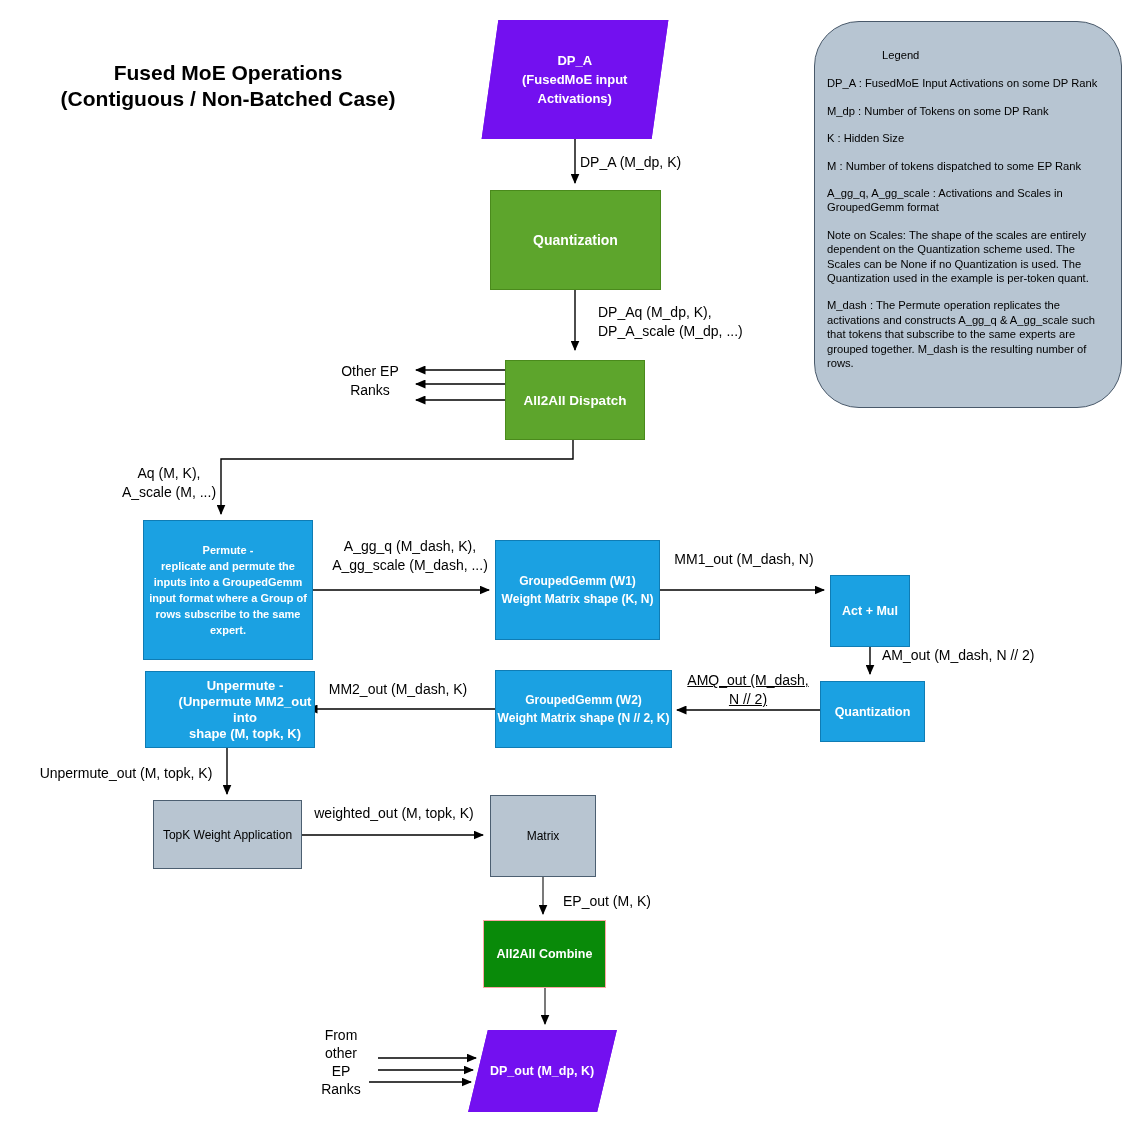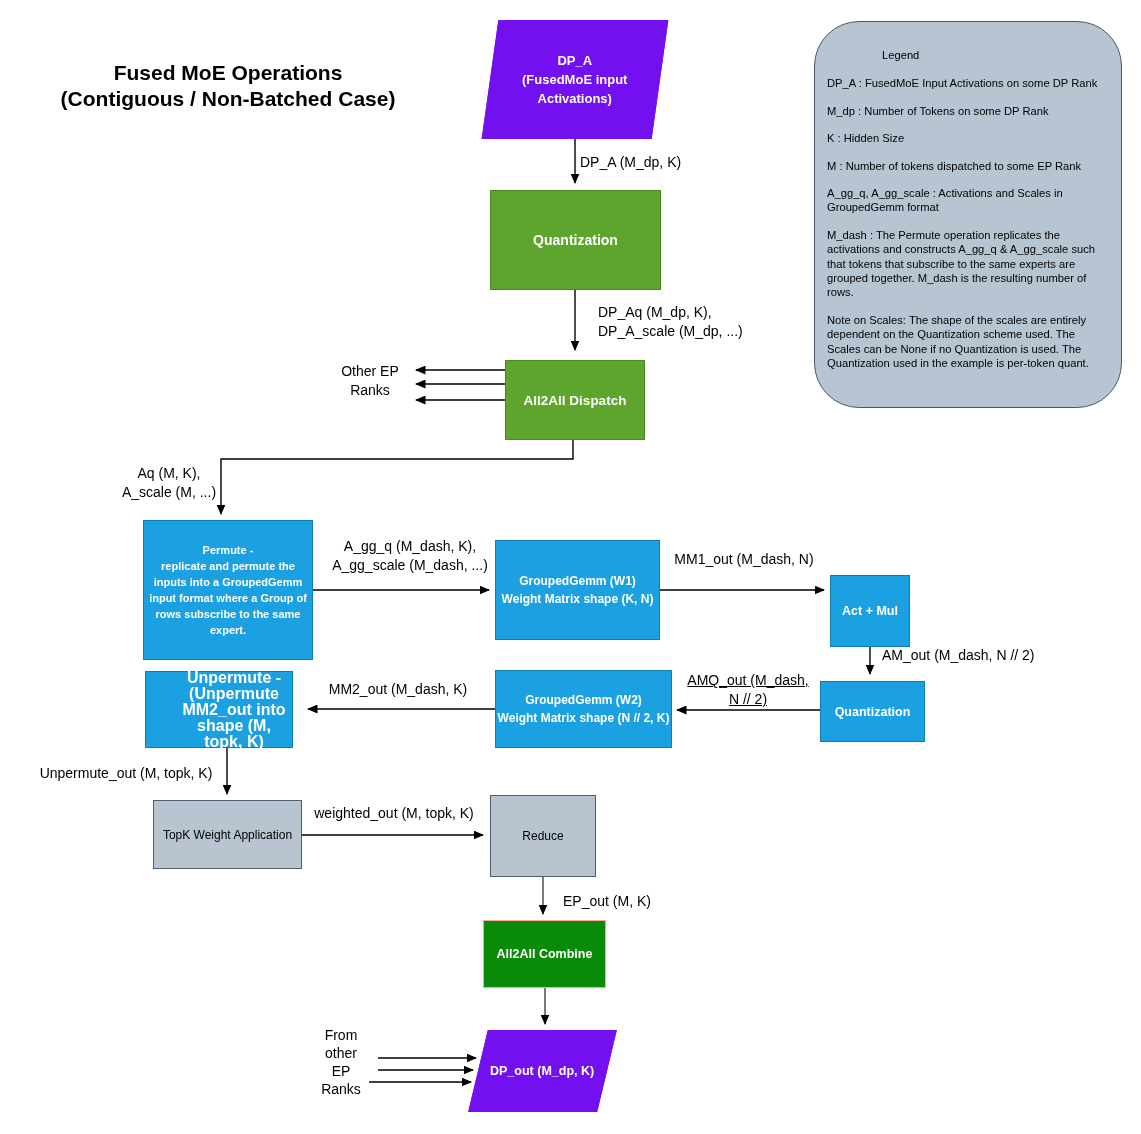--- a/index.html
+++ b/index.html
@@ -91,27 +91,27 @@
   <div class="node blue" style="left:495px;top:540px;width:165px;height:100px;font-size:12px;line-height:18px;">GroupedGemm (W1)
 Weight Matrix shape (K, N)</div>
 
   <div class="node blue" style="left:830px;top:555px;width:80px;height:72px;font-size:12.5px;margin-top:20px;">Act + Mul</div>
 
   <div class="node blue" style="left:820px;top:681px;width:105px;height:61px;font-size:12.5px;">Quantization</div>
 
   <div class="node blue" style="left:495px;top:670px;width:177px;height:78px;font-size:12px;line-height:18px;">GroupedGemm (W2)
 Weight Matrix shape (N // 2, K)</div>
 
-  <div class="node blue" style="left:145px;top:671px;width:148px;height:77px;font-size:16px;line-height:16px;padding-left:30px;">Unpermute -
+  <div class="node blue" style="left:145px;top:671px;width:170px;height:77px;font-size:13px;line-height:16px;padding-left:30px;">Unpermute -
 (Unpermute MM2_out into
 shape (M, topk, K)</div>
 
   <div class="node gray" style="left:153px;top:800px;width:149px;height:69px;font-size:12px;">TopK Weight Application</div>
 
-  <div class="node gray" style="left:490px;top:795px;width:106px;height:82px;font-size:12px;">Reduce</div>
+  <div class="node gray" style="left:490px;top:795px;width:106px;height:82px;font-size:12px;">Matrix</div>
 
   <div class="node darkgreen" style="left:483px;top:920px;width:123px;height:68px;font-size:12.5px;">All2All Combine</div>
 
   <div class="node purple skew-b" style="left:478px;top:1030px;width:129px;height:82px;font-size:12.5px;">
     <div class="unskew-b">DP_out (M_dp, K)</div>
   </div>
 
   <div class="lbl" style="left:580px;top:153px;width:160px;text-align:left;">DP_A (M_dp, K)</div>
   <div class="lbl" style="left:598px;top:303px;width:170px;text-align:left;">DP_Aq (M_dp, K),
 DP_A_scale (M_dp, ...)</div>
@@ -134,17 +134,17 @@
 EP
 Ranks</div>
 
   <div id="legend">
     <p class="legend-title">Legend</p>
     <p>DP_A : FusedMoE Input Activations on some DP Rank</p>
     <p>M_dp : Number of Tokens on some DP Rank</p>
     <p>K : Hidden Size</p>
     <p>M : Number of tokens dispatched to some EP Rank</p>
     <p>A_gg_q, A_gg_scale : Activations and Scales in GroupedGemm format</p>
+    <p>Note on Scales: The shape of the scales are entirely dependent on the Quantization scheme used. The Scales can be None if no Quantization is used. The Quantization used in the example is per-token quant.</p>
     <p>M_dash : The Permute operation replicates the activations and constructs A_gg_q &amp; A_gg_scale such that tokens that subscribe to the same experts are grouped together. M_dash is the resulting number of rows.</p>
-    <p>Note on Scales: The shape of the scales are entirely dependent on the Quantization scheme used. The Scales can be None if no Quantization is used. The Quantization used in the example is per-token quant.</p>
   </div>
 
 </div>
 
 </body></html>

